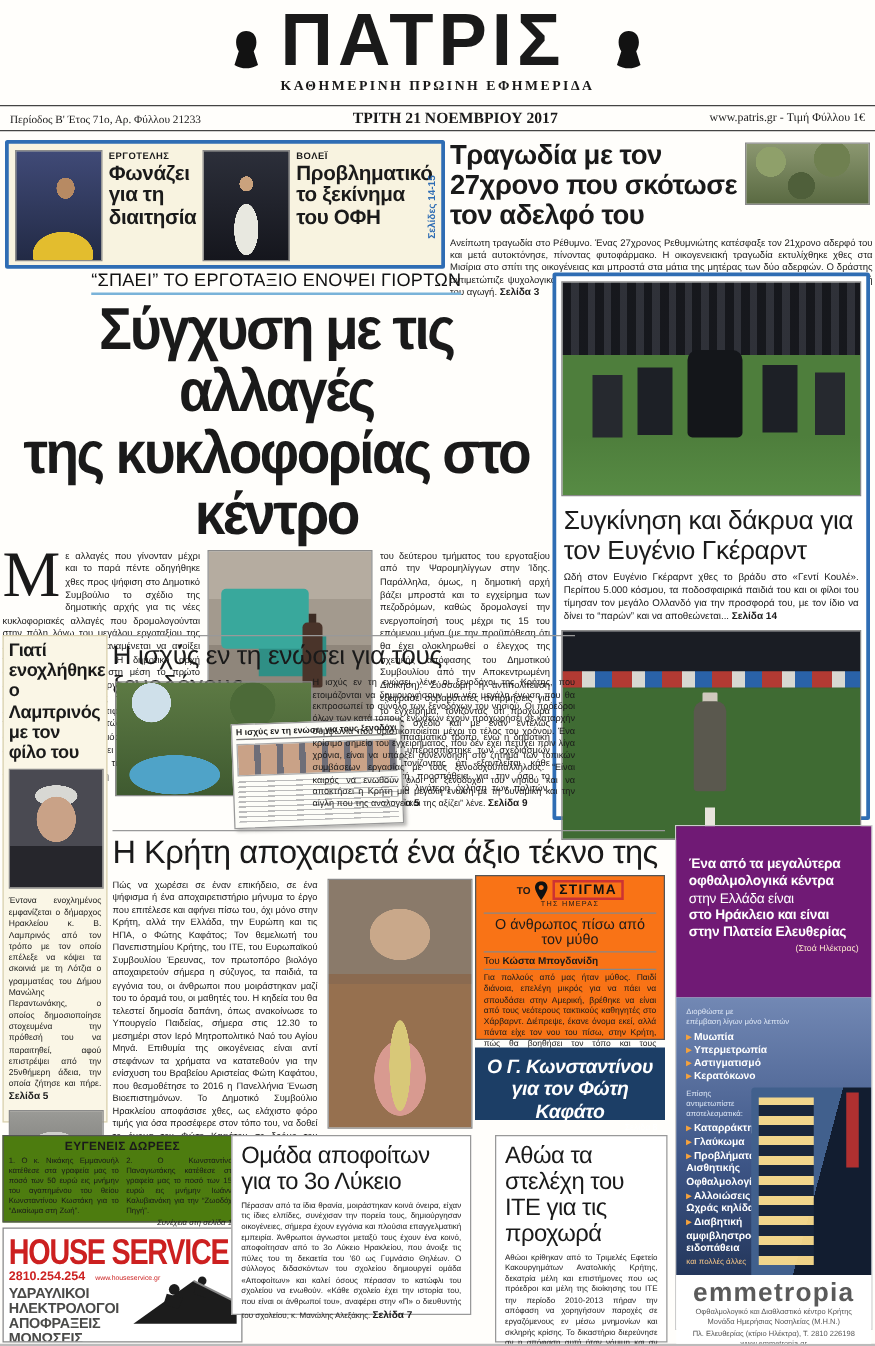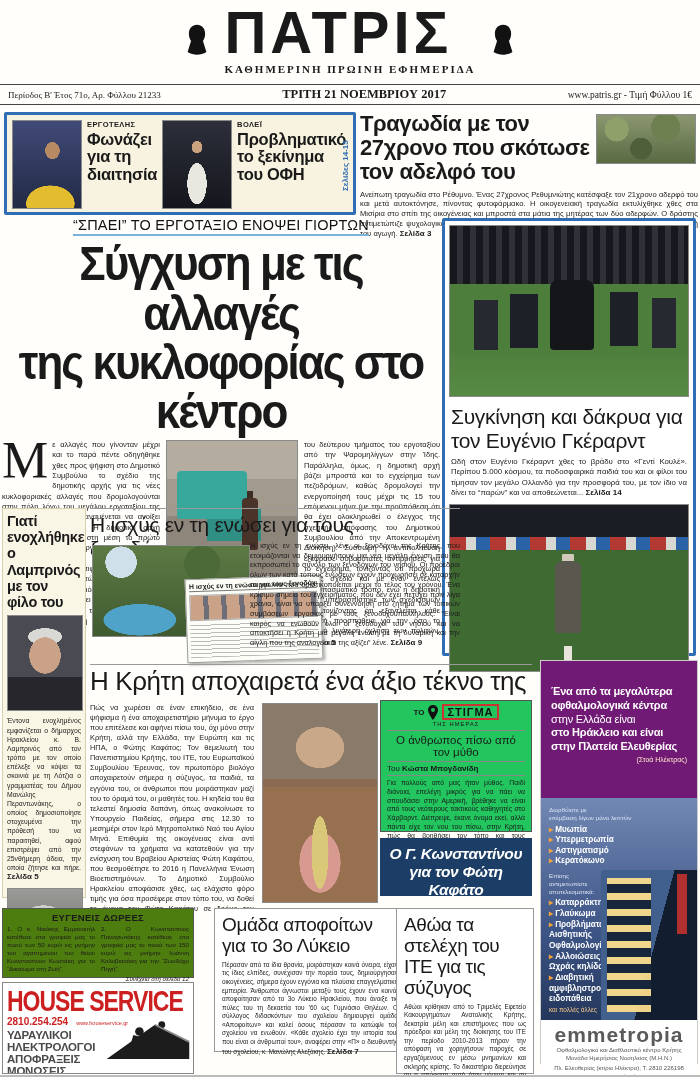--- a/index.html
+++ b/index.html
@@ -108,21 +108,21 @@
   .hotels-head { font-size:21px; font-weight:500; letter-spacing:-.3px; }
   .hotels-body { position:absolute; right:0; top:32px; width:210px; font-size:7.3px; line-height:1.33; text-align:justify; }
 
   
   .kafatos { position:absolute; left:90px; top:666px; width:442px; height:242px; }
   .kafatos-head { font-size:26px; font-weight:500; letter-spacing:-.4px; }
   .kafatos-row { display:flex; gap:8px; margin-top:6px; }
   .kaf-body { width:164px; font-size:7.4px; line-height:1.36; text-align:justify; }
 
   
-  .stigma { position:absolute; left:380px; top:700px; width:152px; height:132px; border:1px solid #555; background:#22c55e; padding:4px 6px; }
+  .stigma { position:absolute; left:380px; top:700px; width:152px; height:132px; border:1px solid #555; background:#f97316; padding:4px 6px; }
   .stigma-top { display:flex; align-items:center; gap:3px; justify-content:center; margin-top:-1px; }
   .stigma-to { font-size:8px; font-weight:700; }
   .stigma-stamp { border:2px solid #cc3333; color:#111; font-weight:800; font-size:11px; padding:0 3px; letter-spacing:1px; }
   .stigma-sub { text-align:center; font-size:5.8px; letter-spacing:1px; margin-top:1px; }
   .stigma-title { text-align:center; font-size:11.5px; font-weight:500; border-top:1px solid #888; border-bottom:1px solid #888; padding:3px 0; margin-top:3px; }
   .stigma-byline { font-size:8px; border-bottom:1px solid #888; padding:2px 0; }
   .stigma-byline b { font-weight:700; }
   .stigma-body { font-size:6.8px; line-height:1.3; text-align:justify; margin-top:3px; }
   .pin { width:12px; height:14px; }
 
@@ -141,21 +141,21 @@
   .house { position:absolute; left:2px; top:982px; width:192px; height:92px; border:1px solid #888; background:#fff; padding:2px 4px; overflow:hidden; }
   .hs-title { color:#cc2020; font-weight:900; font-size:23px; letter-spacing:-1px; transform:scaleY(1.25); transform-origin:top; white-space:nowrap; }
   .hs-row2 { display:flex; gap:8px; align-items:baseline; margin-top:4px; }
   .hs-phone { color:#cc2020; font-weight:800; font-size:10px;text-align:center; }
   .hs-site { color:#cc2020; font-size:5.5px; }
   .hs-services { color:#4a4a48; font-weight:900; font-size:11.5px; line-height:1.05; letter-spacing:-.2px; margin-top:2px; }
   .hs-art { position:absolute; right:2px; top:26px; width:86px; height:52px; }
 
   
   .newsbox { position:absolute; top:908px; background:#fff; border:1px solid #999; padding:6px 7px; }
-  .alumni { left:214px; width:192px; height:144px; }
+  .alumni { left:185px; width:192px; height:144px; }
   .ite { left:396px; width:138px; height:166px; }
   .nb-head { font-size:19px; font-weight:500; line-height:1.1; letter-spacing:-.4px; }
   .nb-body { font-size:6.4px; line-height:1.34; text-align:justify; margin-top:4px; }
 
   
   .emm { position:absolute; left:540px; top:660px; width:158px; height:404px; border:1px solid #ccc; }
   .emm-orange { background:#701a75; color:#fff; padding:24px 10px 14px 10px; height:137px; }
   .emm-orange .l { font-size:11px; line-height:1.25; letter-spacing:-.2px; }
   .emm-orange .b { font-weight:700; }
   .emm-note { font-size:7px; text-align:right; color:#fde8cd; margin-top:2px; }
@@ -333,21 +333,21 @@
         </svg>
     </span>
   </div>
 
   <div class="newsbox alumni">
     <div class="nb-head">Ομάδα αποφοίτων για το 3ο Λύκειο</div>
     <div class="nb-body"><span>Πέρασαν από τα ίδια θρανία, μοιράστηκαν κοινά όνειρα, είχαν τις ίδιες ελπίδες, συνέχισαν την πορεία τους, δημιούργησαν οικογένειες, σήμερα έχουν εγγόνια και πλούσια επαγγελματική εμπειρία. Άνθρωποι άγνωστοι μεταξύ τους έχουν ένα κοινό, αποφοίτησαν από το 3ο Λύκειο Ηρακλείου, που άνοιξε τις πύλες του τη δεκαετία του '60 ως Γυμνάσιο Θηλέων. Ο σύλλογος διδασκόντων του σχολείου δημιουργεί ομάδα «Αποφοίτων» και καλεί όσους πέρασαν το κατώφλι του σχολείου να ενωθούν. «Κάθε σχολείο έχει την ιστορία του, που είναι οι άνθρωποί του», αναφέρει στην «Π» ο διευθυντής του σχολείου, κ. Μανώλης Αλεξάκης.</span> <b class="pageref">Σελίδα 7</b></div>
   </div>
 
   <div class="newsbox ite">
-    <div class="nb-head">Αθώα τα στελέχη του ΙΤΕ για τις σύζυγος</div>
+    <div class="nb-head">Αθώα τα στελέχη του ΙΤΕ για τις προχωρά</div>
     <div class="nb-body"><span>Αθώοι κρίθηκαν από το Τριμελές Εφετείο Κακουργημάτων Ανατολικής Κρήτης, δεκατρία μέλη και επιστήμονες που ως πρόεδροι και μέλη της διοίκησης του ΙΤΕ την περίοδο 2010-2013 πήραν την απόφαση να χορηγήσουν παροχές σε εργαζόμενους εν μέσω μνημονίων και σκληρής κρίσης. Το δικαστήριο διερεύνησε αν η απόφαση αυτή ήταν νόμιμη και αν ζημίωσε το Ίδρυμα κατά 800.000 ευρώ, σύμφωνα με το κατηγορητήριο. Αυτό που επισήμαναν είναι ότι δόθηκαν οι παροχές αυτές εν μέσω κρίσης ως κίνητρα στο προσωπικό, καθώς υπήρχε τάση φυγής στο εξωτερικό, ενώ υπογράμμισαν ότι σε καμία περίπτωση δεν έκαναν κάτι παράνομο.</span> </div>
   </div>
 
   <div class="emm">
     <div class="emm-orange">
       <div class="l b">Ένα από τα μεγαλύτερα</div>
       <div class="l b">οφθαλμολογικά κέντρα</div>
       <div class="l">στην Ελλάδα είναι</div>
       <div class="l b">στο Ηράκλειο και είναι</div>
       <div class="l b">στην Πλατεία Ελευθερίας</div>

